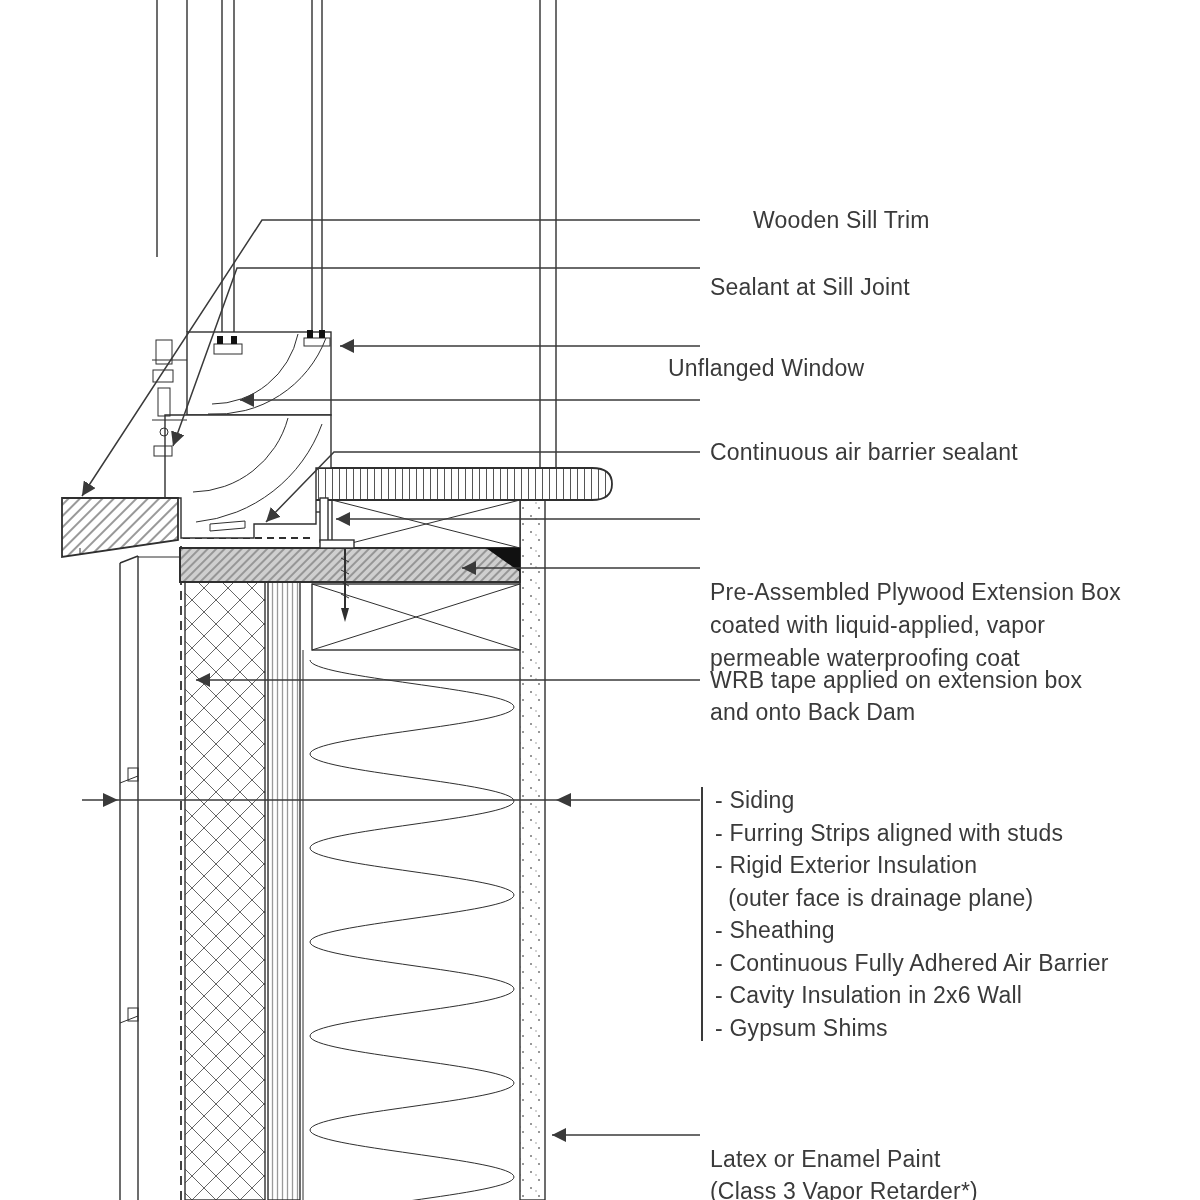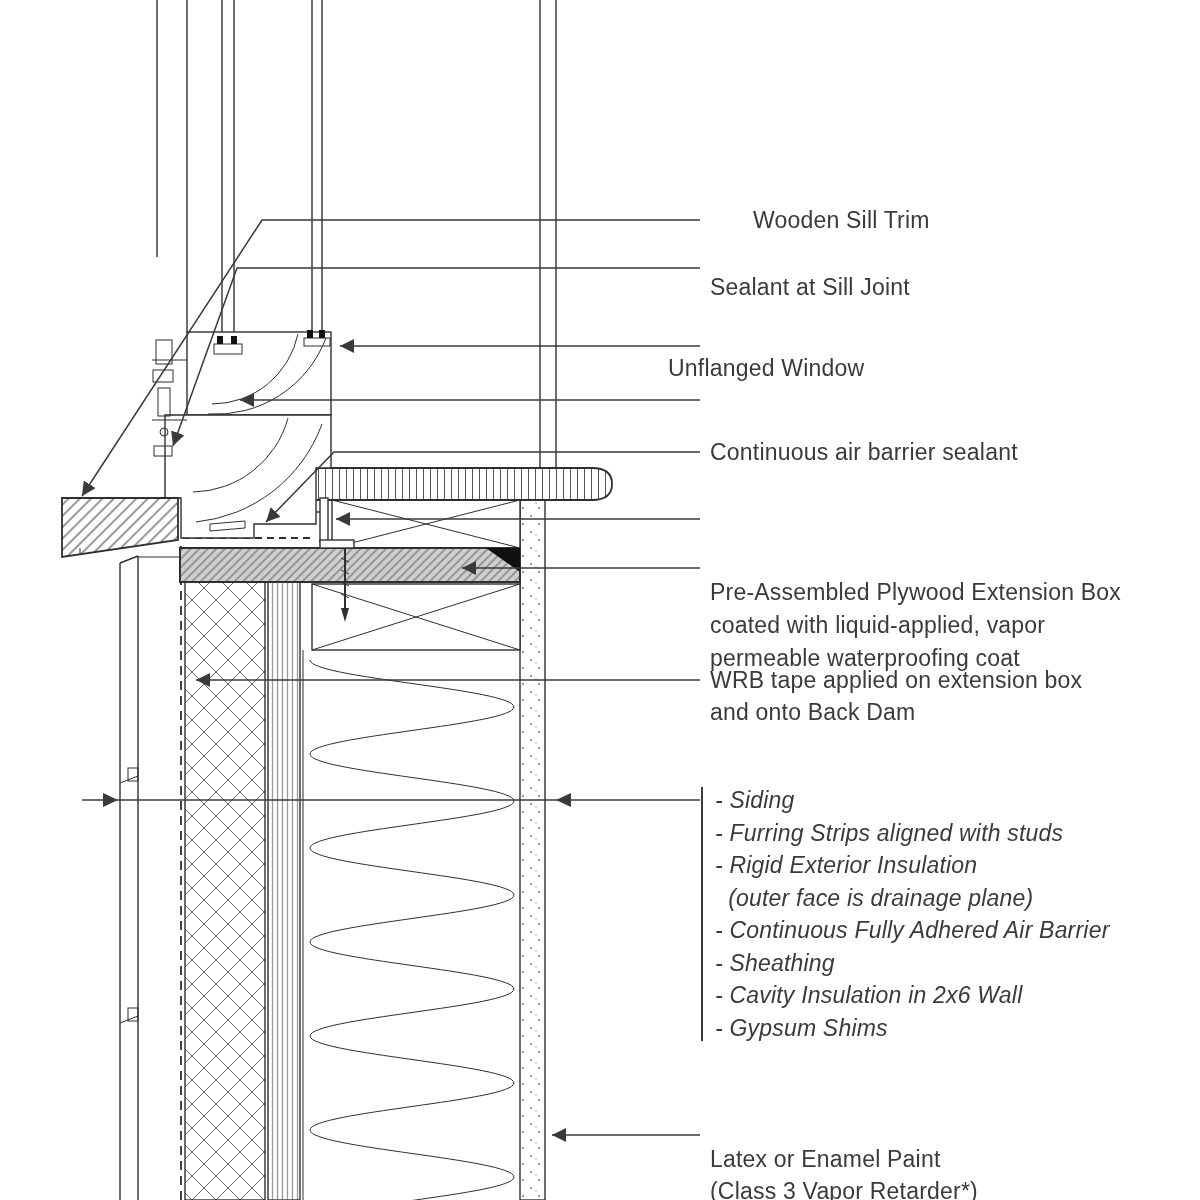--- a/index.html
+++ b/index.html
@@ -2,21 +2,21 @@
 <html><head>
 <meta charset="utf-8">
 <style>
   html,body{margin:0;padding:0;background:#ffffff;}
   .page{position:relative;width:1200px;height:1200px;background:#ffffff;overflow:hidden;
         font-family:"Liberation Sans", sans-serif;}
   .label{position:absolute;font-size:23px;line-height:32px;color:#3a3a3a;
          white-space:pre-line;letter-spacing:.2px;}
   .label.three{line-height:33px;}
   .assembly{position:absolute;left:715px;top:784px;}
-  .assembly-item{font-size:23px;line-height:32.5px;color:#3a3a3a;white-space:pre;letter-spacing:.2px;font-style:italic;}
+  .assembly-item{font-size:23px;line-height:32.5px;color:#3a3a3a;white-space:pre;letter-spacing:.2px;}
   .assembly-bar{position:absolute;left:701px;top:787px;width:2px;height:254px;background:#3a3a3a;}
   svg{position:absolute;left:0;top:0;}
   .ln{stroke:#2f2f2f;stroke-width:1.4;fill:none;}
   .thin{stroke:#2f2f2f;stroke-width:1;fill:none;}
   .leader{stroke:#3a3a3a;stroke-width:1.5;fill:none;}
   .wh{fill:#ffffff;stroke:#2f2f2f;stroke-width:1.4;}
 </style>
 </head>
 <body>
 
@@ -211,22 +211,22 @@
 
   <div class="label" style="left:710px;top:664px;">WRB tape applied on extension box
 and onto Back Dam</div>
 
   <div class="assembly-bar"></div>
   <div class="assembly">
     <div class="assembly-item">- Siding</div>
     <div class="assembly-item">- Furring Strips aligned with studs</div>
     <div class="assembly-item">- Rigid Exterior Insulation</div>
     <div class="assembly-item">  (outer face is drainage plane)</div>
+    <div class="assembly-item">- Sheathing</div>
     <div class="assembly-item">- Continuous Fully Adhered Air Barrier</div>
-    <div class="assembly-item">- Sheathing</div>
     <div class="assembly-item">- Cavity Insulation in 2x6 Wall</div>
     <div class="assembly-item">- Gypsum Shims</div>
   </div>
 
   <div class="label" style="left:710px;top:1117px;margin-top:26px;">Latex or Enamel Paint
 (Class 3 Vapor Retarder*)</div>
 
 </div>
 
 </body></html>

